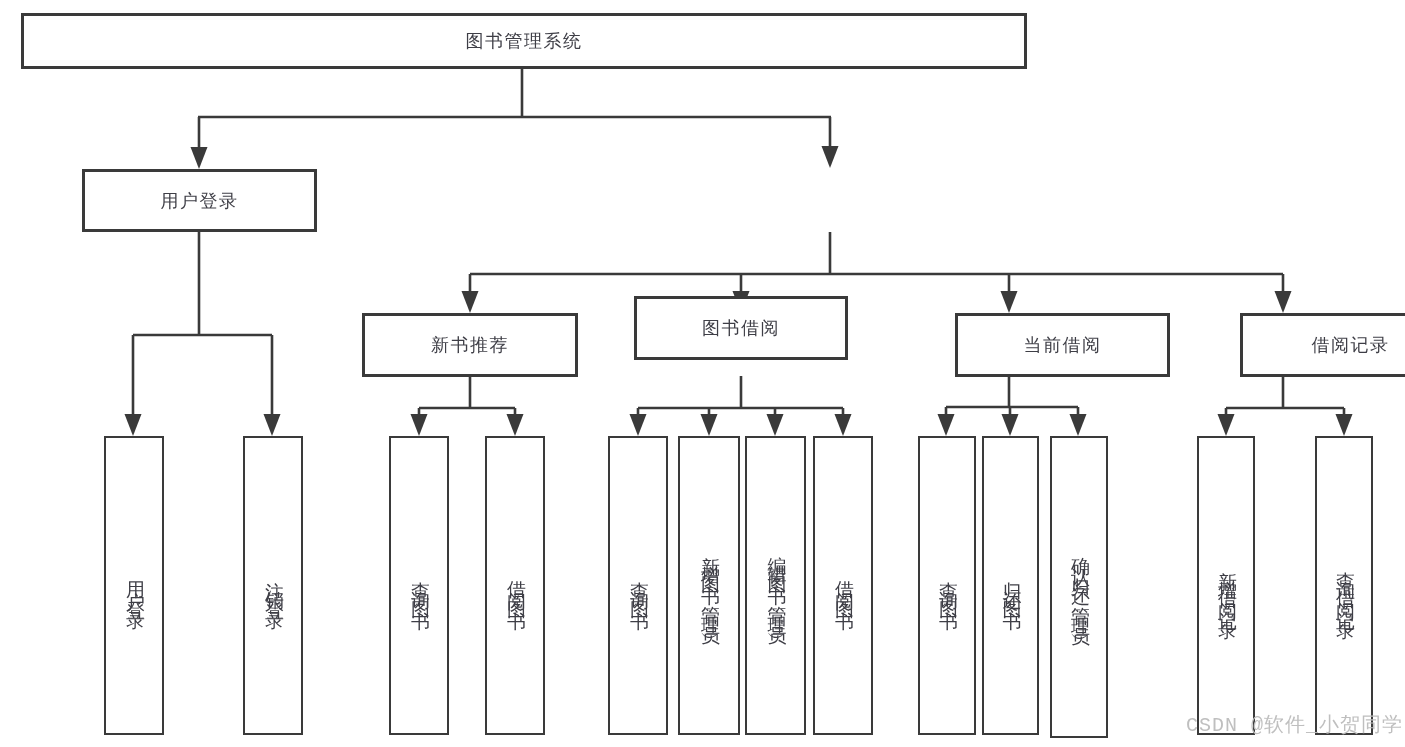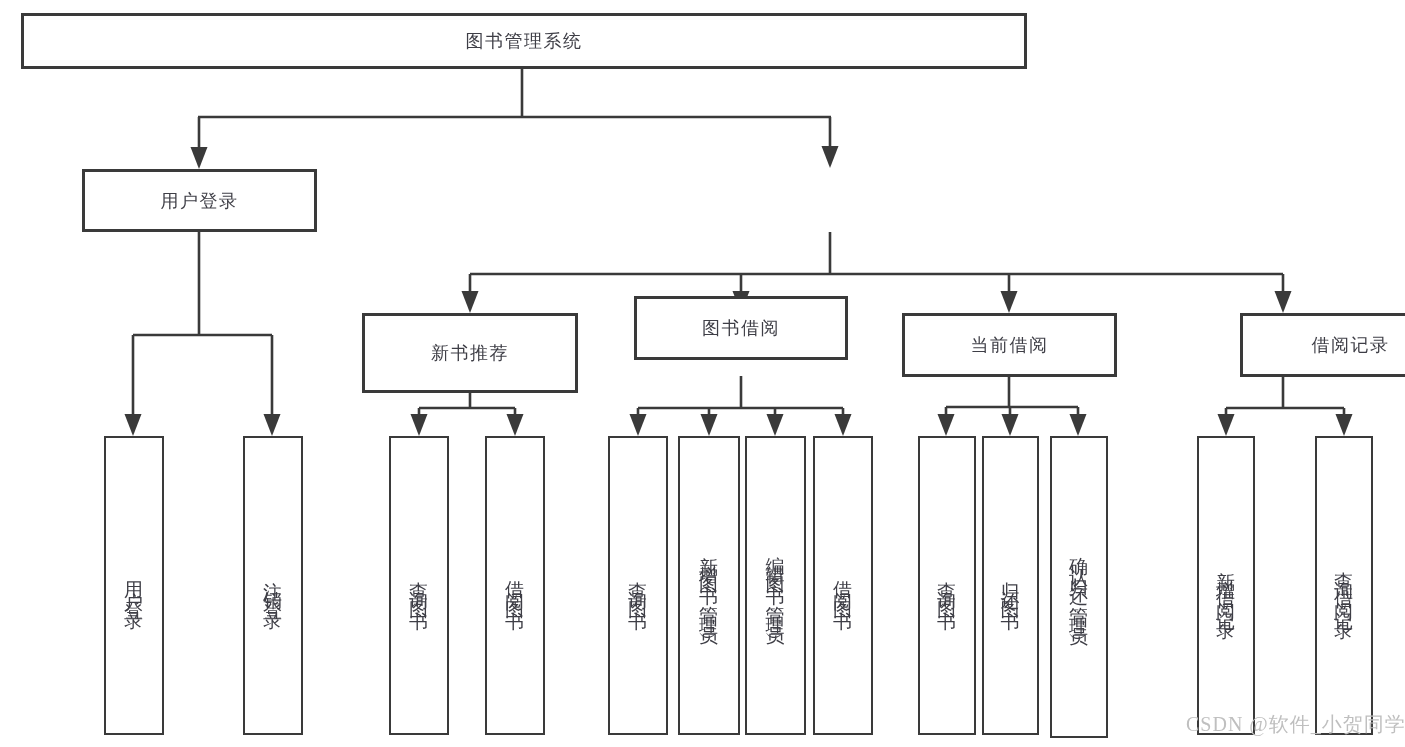--- a/index.html
+++ b/index.html
@@ -1,19 +1,19 @@
 <!DOCTYPE html>
 <html style="--line: #3a3a3a; --text: #3e3e46; --background: #ffffff; --watermark: #bfbfbf;"><head>
 <meta charset="utf-8">
 <style>
   html,body { margin:0; padding:0; background:#ffffff; }
   .canvas {
     position:relative; width:1405px; height:747px;
     background:var(--background,#ffffff);
-    font-family:Liberation Serif, serif;
+    font-family:Liberation Mono, monospace;
     overflow:hidden;
   }
   .connectors { position:absolute; left:0; top:0; z-index:1; }
   .connectors path { stroke:var(--line,#3a3a3a); stroke-width:2.6; fill:none; }
   .connectors polygon { fill:var(--line,#3a3a3a); stroke:none; }
   .node {
     position:absolute; box-sizing:border-box; z-index:2;
     background:#ffffff; border:3px solid var(--line,#3a3a3a);
     display:flex; align-items:center; justify-content:center;
     color:var(--text,#3e3e46); font-size:18px; letter-spacing:1.5px;
@@ -86,27 +86,27 @@
   </svg>
 
   <div class="node" style="left:21px; top:13px; width:1006px; height:56px;">
     <span>图书管理系统</span>
   </div>
 
   <div class="node" style="left:82px; top:169px; width:235px; height:63px;">
     <span>用户登录</span>
   </div>
 
-  <div class="node" style="left:362px; top:313px; width:216px; height:80px;">
+  <div class="node" style="left:362px; top:313px; width:216px; height:64px;">
     <span>新书推荐</span>
   </div>
   <div class="node" style="left:634px; top:296px; width:214px; height:64px;">
     <span>图书借阅</span>
   </div>
-  <div class="node" style="left:902px; top:313px; width:215px; height:64px;">
+  <div class="node" style="left:955px; top:313px; width:215px; height:64px;">
     <span>当前借阅</span>
   </div>
   <div class="node" style="left:1240px; top:313px; width:221px; height:64px;">
     <span>借阅记录</span>
   </div>
 
   <div class="node leaf" style="left:104px; top:436px; width:60px; height:299px;">
     <span class="vtext">用户登录</span>
   </div>
   <div class="node leaf" style="left:243px; top:436px; width:60px; height:299px;">

